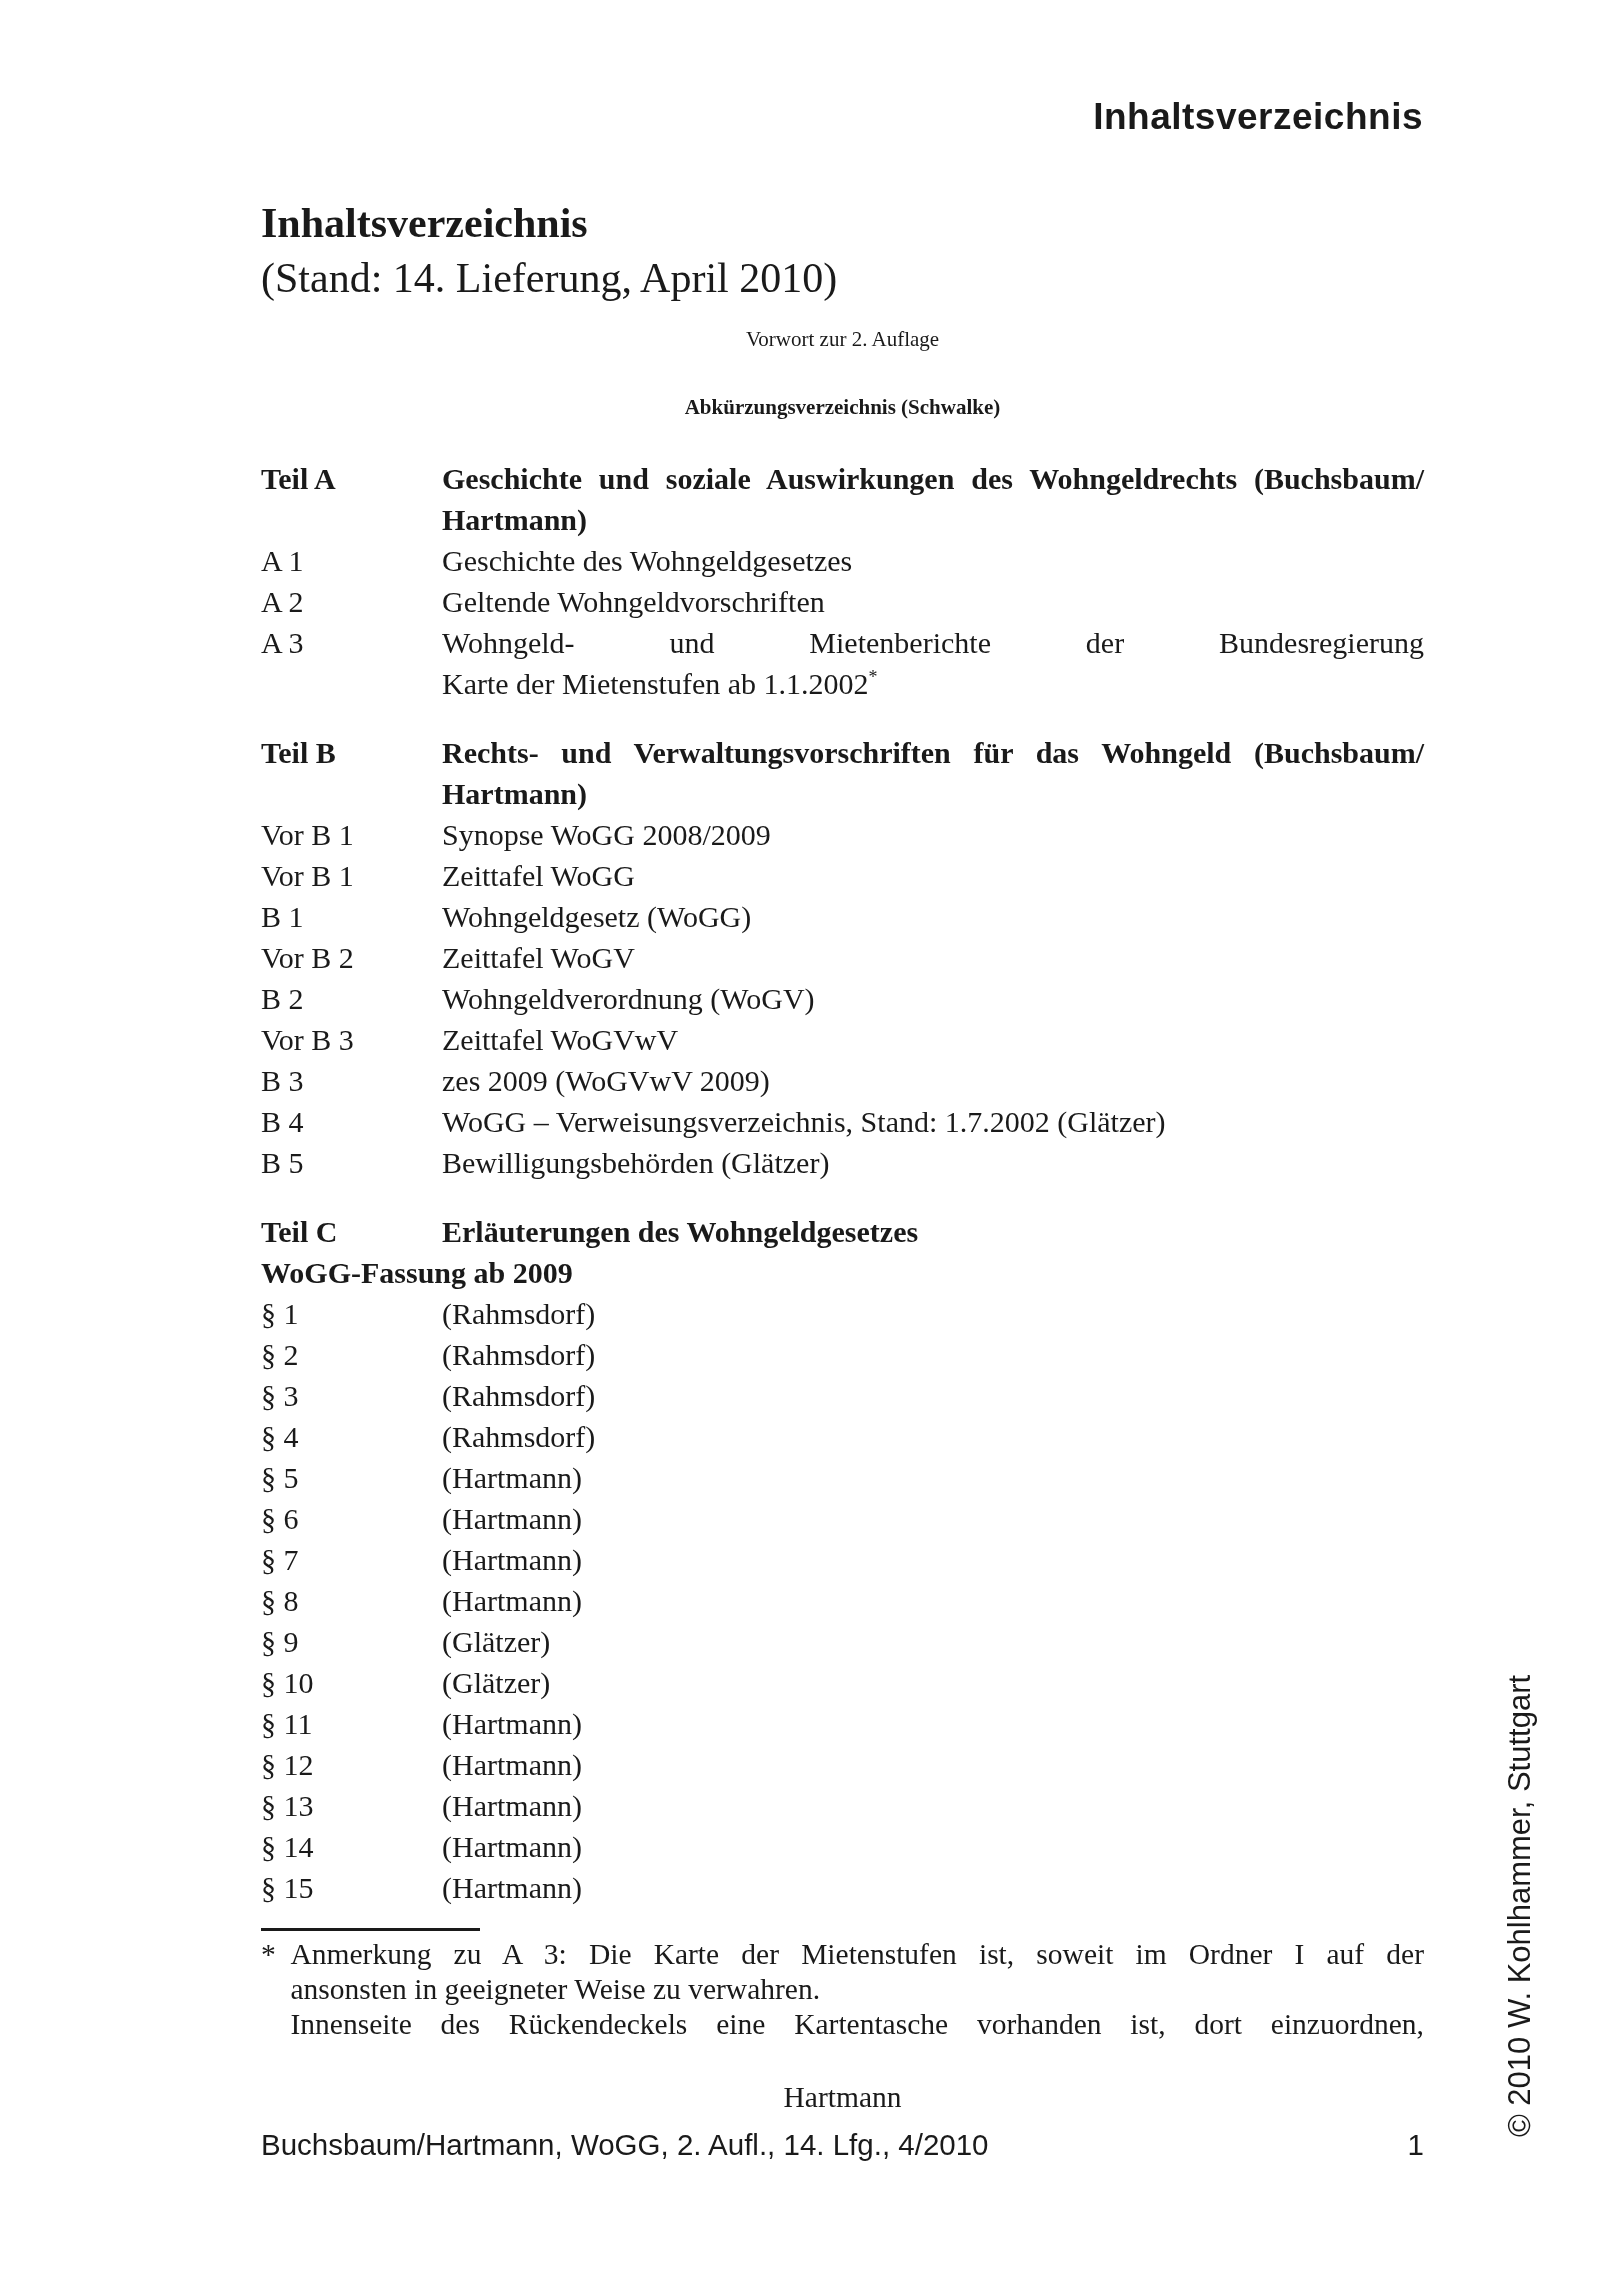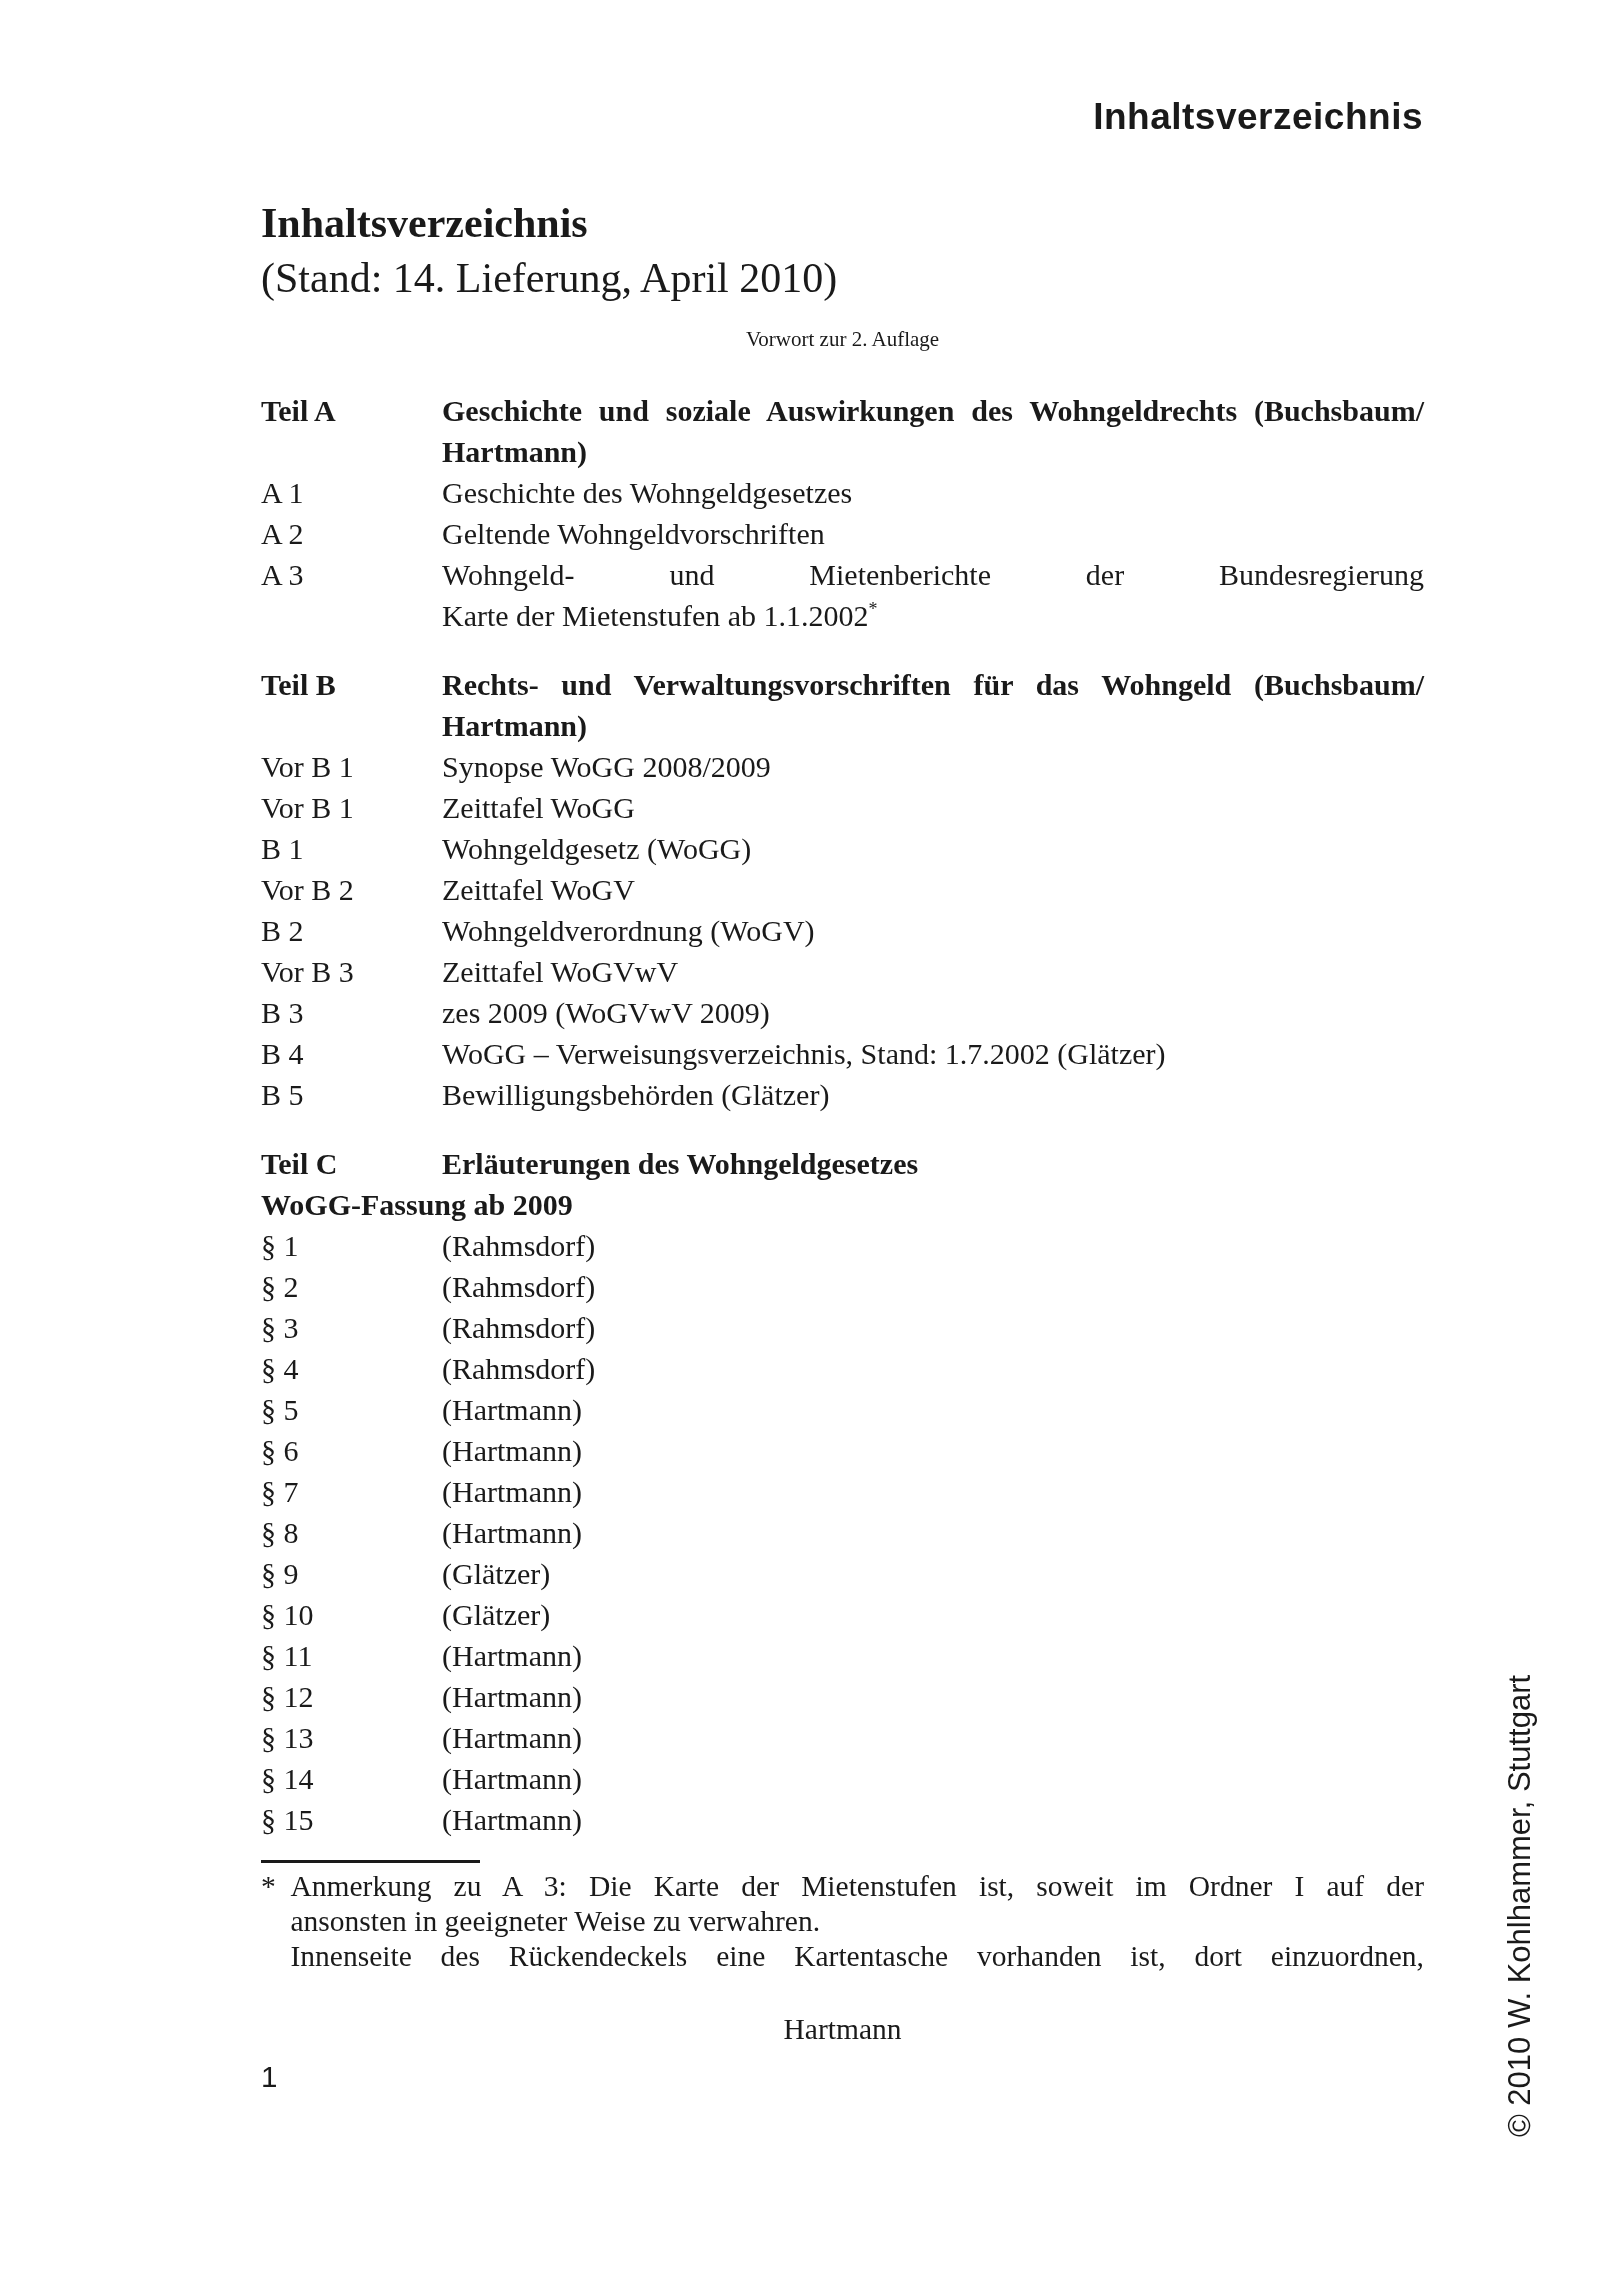--- a/index.html
+++ b/index.html
@@ -126,20 +126,21 @@
 <div class="running-header">Inhaltsverzeichnis</div>
 
 <div class="content">
 
   <div class="page-title">Inhaltsverzeichnis</div>
 
   <div class="page-subtitle">(Stand: 14. Lieferung, April 2010)</div>
 
   <div class="front-matter">
       <div class="front-item">Vorwort zur 2. Auflage</div>
+      <div class="front-item bold">Abkürzungsverzeichnis (Schwalke)</div>
     </div>
 
   <div class="toc-sections">
       <section class="toc-section">
         <div class="entry">
           <span class="label bold">Teil A</span>
           <div class="lines">
             <div class="line stretch bold">Geschichte und soziale Auswirkungen des Wohngeldrechts (Buchsbaum/</div>
             <div class="line bold">Hartmann)</div>
           </div>
@@ -335,19 +336,20 @@
     <div>
         <div class="fn-line stretch">Anmerkung zu A 3: Die Karte der Mietenstufen ist, soweit im Ordner I auf der</div>
         <div class="fn-line">ansonsten in geeigneter Weise zu verwahren.</div>
         <div class="fn-line stretch">Innenseite des Rückendeckels eine Kartentasche vorhanden ist, dort einzuordnen,</div>
       </div>
   </div>
 
   <div class="footer-author">Hartmann</div>
 
   <div class="footer-row">
+    <span>Buchsbaum/Hartmann, WoGG, 2. Aufl., 14. Lfg., 4/2010</span>
     <span>1</span>
   </div>
 
 </div>
 
 <div class="copyright-vertical">© 2010 W. Kohlhammer, Stuttgart</div>
 
 
 </body></html>

